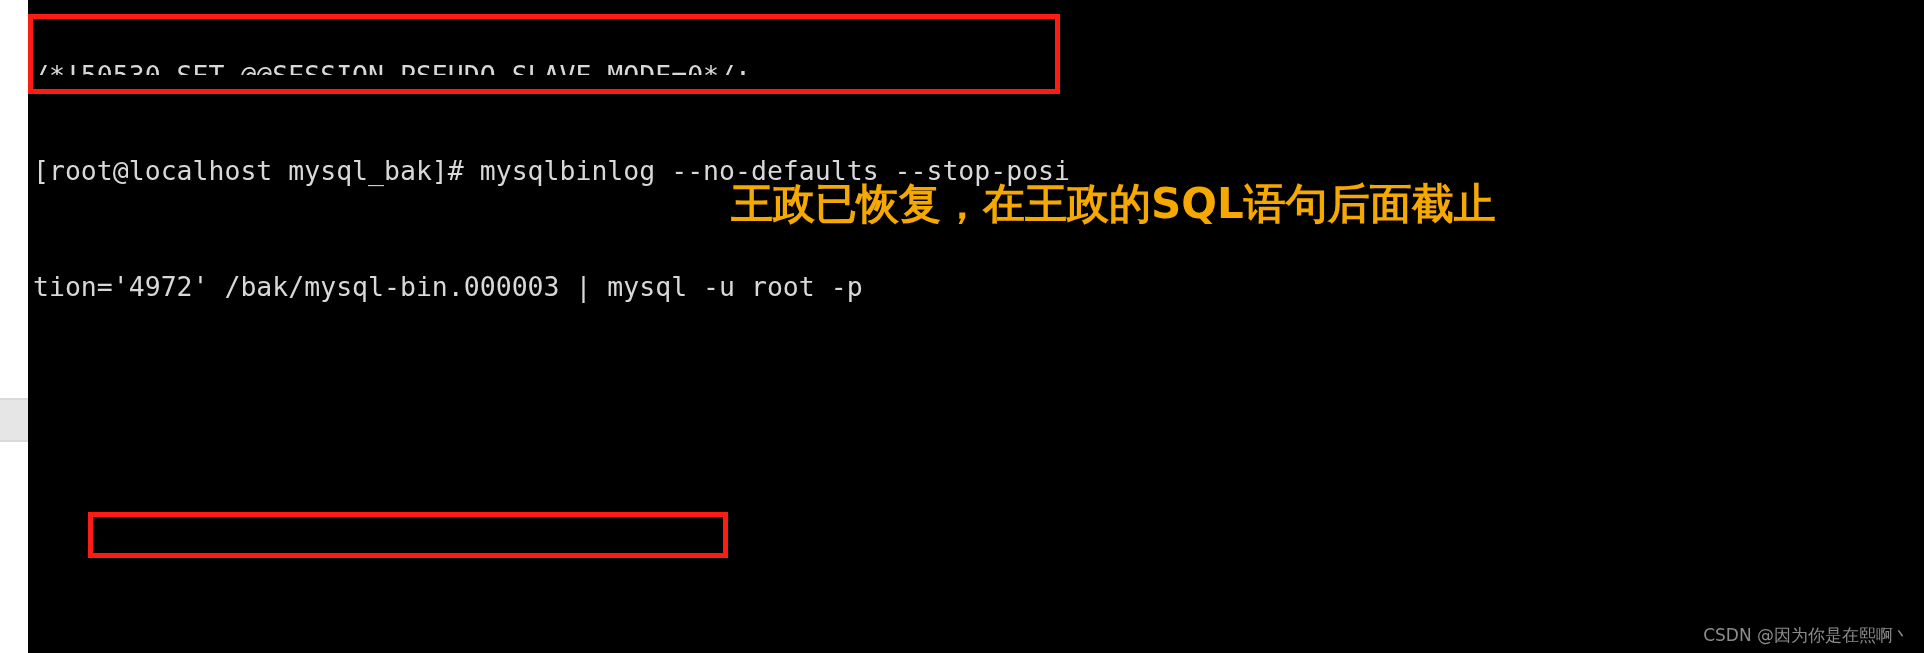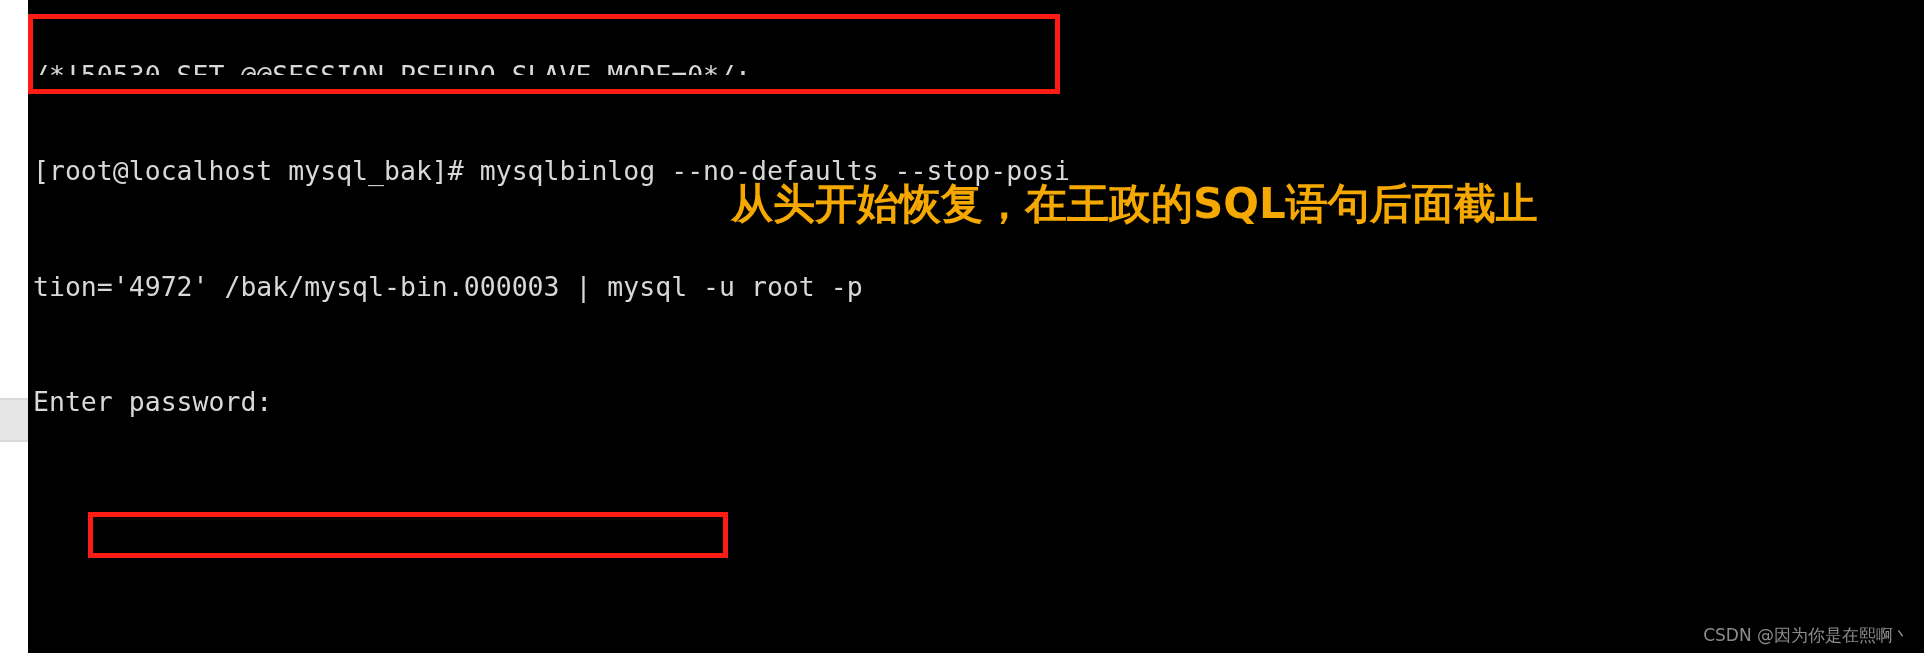--- a/index.html
+++ b/index.html
@@ -120,34 +120,33 @@
   <div id="left-gutter">
     <div class="band-top"></div>
     <div class="band-fill"></div>
     <div class="band-bot"></div>
   </div>
 
   <div id="terminal">
     <div class="line clip-top">/*!50530 SET @@SESSION.PSEUDO_SLAVE_MODE=0*/;</div>
     <div class="line">[root@localhost mysql_bak]# mysqlbinlog --no-defaults --stop-posi</div>
     <div class="line">tion='4972' /bak/mysql-bin.000003 | mysql -u root -p</div>
-    <div class="line">Enter password:</div>
     
     
     
     
     
     
     
     
     
     
     
   </div>
 
   <div class="red-box" id="redbox-command"></div>
   <div class="red-box" id="redbox-row"></div>
 
-  <div class="annot" id="annot-1">从头开始恢复，在王政的SQL语句后面截止</div>
+  <div class="annot" id="annot-1">王政已恢复，在王政的SQL语句后面截止</div>
 
   <div id="watermark">CSDN @因为你是在熙啊丶</div>
 
 </div>
 
 </body></html>

